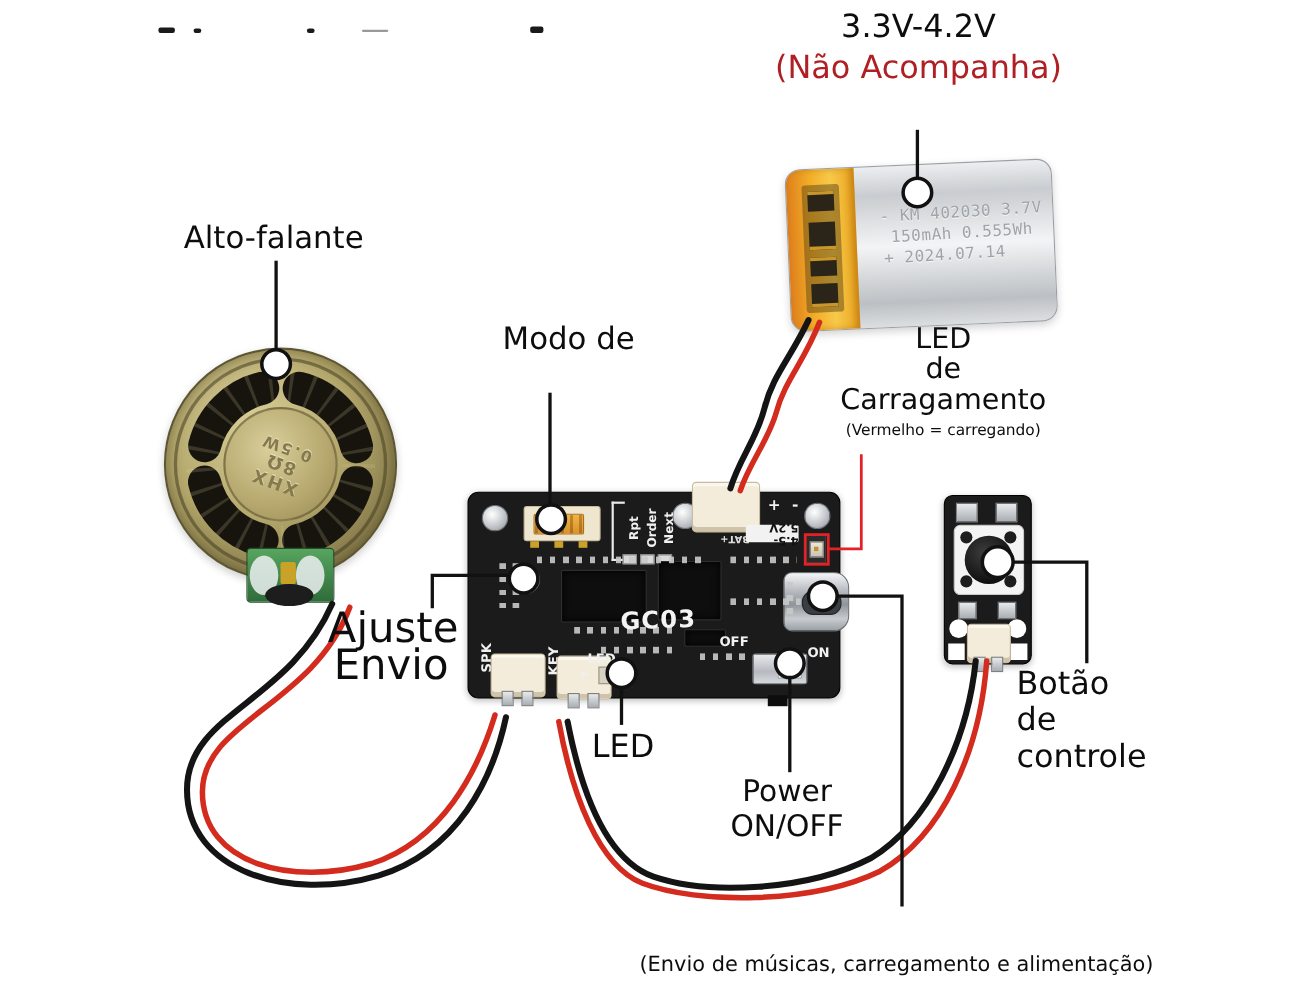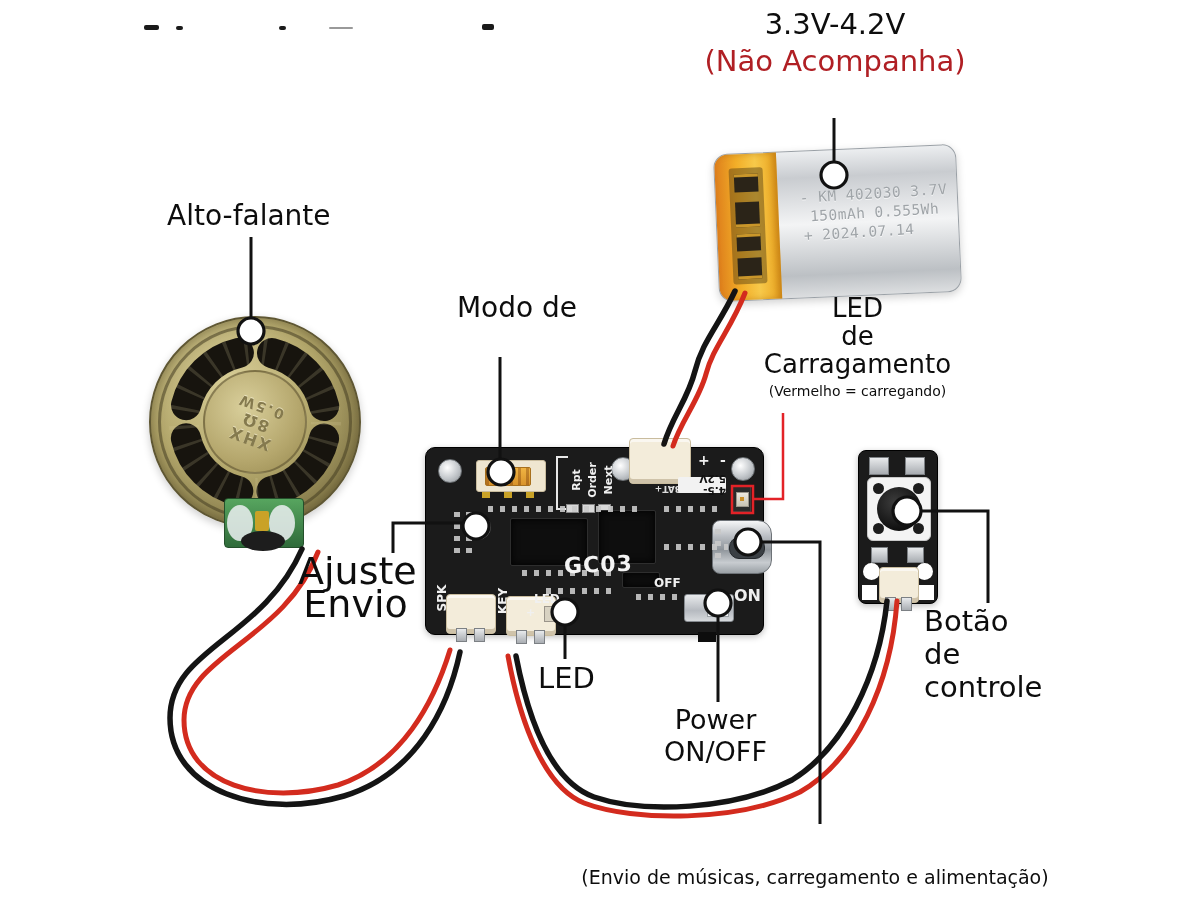--- a/index.html
+++ b/index.html
@@ -162,21 +162,21 @@
     <div class="crimp" style="left:108px;top:182px;"></div>
 
     <div class="silk" style="left:108px;top:144px;font-size:12px;">LED</div>
     <div class="silk" style="left:100px;top:158px;font-size:11px;">+</div>
     <div class="silk" style="left:146px;top:158px;font-size:11px;">-</div>
     <div class="abs" style="left:118px;top:158px;width:22px;height:14px;background:#d8d2c2;border:1px solid #9a948a;">
       <div class="abs" style="left:7px;top:3px;width:8px;height:8px;background:#caa23a;"></div>
     </div>
 
     <div class="silk" style="left:228px;top:128px;font-size:12px;">OFF</div>
-    <div class="silk" style="left:308px;top:138px;font-size:16px;">ON</div>
+    <div class="silk" style="left:308px;top:138px;font-size:12px;">ON</div>
     <div class="abs" style="left:258px;top:146px;width:48px;height:26px;border-radius:3px;border:1px solid #868b90;
                 background:linear-gradient(180deg,#e8eaec,#b6bac0 60%,#d6d9dc);">
       <div class="abs" style="right:4px;top:4px;width:20px;height:16px;background:#f2f3f5;border:1px solid #9aa0a5;"></div>
     </div>
     <div class="abs" style="left:272px;top:184px;width:18px;height:10px;background:#0d0d0d;"></div>
   </div>
 
   <div class="board" style="left:858px;top:450px;width:78px;height:152px;border-radius:8px;">
     <div class="crimp" style="left:10px;top:6px;width:18px;height:16px;"></div>
     <div class="crimp" style="left:46px;top:6px;width:18px;height:16px;"></div>

